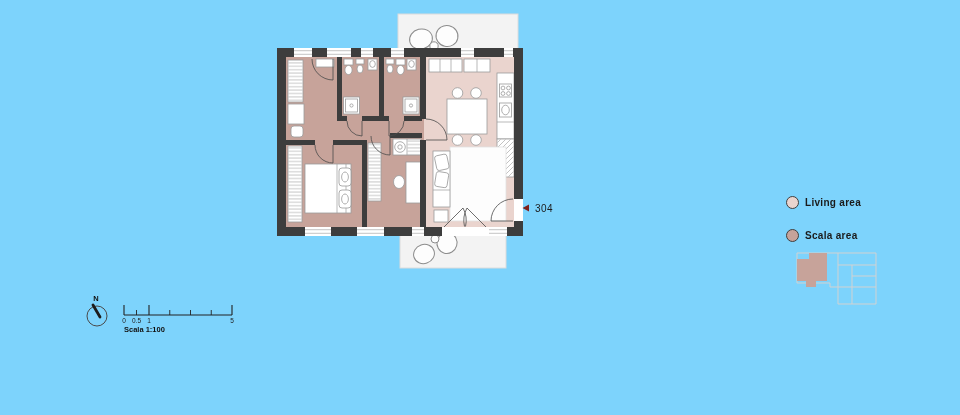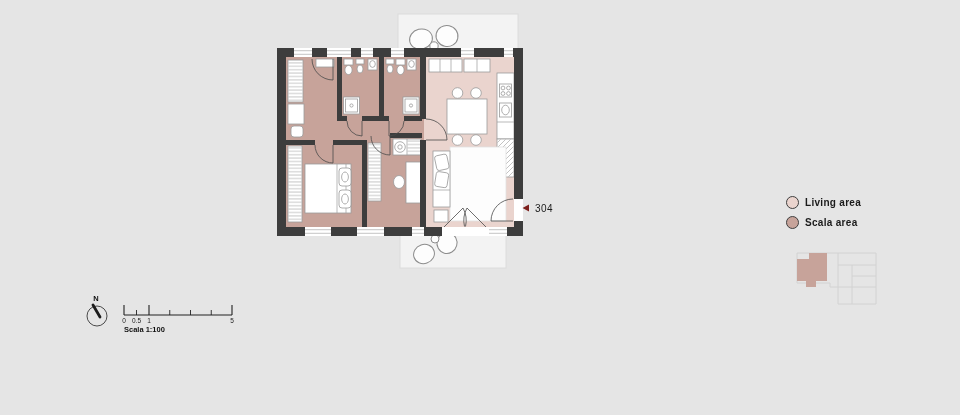--- a/index.html
+++ b/index.html
@@ -1,36 +1,36 @@
 <!DOCTYPE html>
 <html style="--wall: #3d3d3d; --night-area: #c7a39a; --living-area: #ead4ce; --balcony-fill: #f3f3f3; --balcony-stroke: #dcdcdc; --furniture-stroke: #9b9b9b; --marker-red: #7d201d; --keyplan-outline: #d2d2d2; --text: #1b1b1b;"><head>
 <meta charset="utf-8">
 <style>
   html,body{margin:0;padding:0;background:#fff;}
-  .stage{position:relative;width:960px;height:415px;background:#e5e5e5;overflow:hidden;
+  .stage{position:relative;width:960px;height:415px;background:#7dd3fc;overflow:hidden;
          font-family:"Liberation Sans",sans-serif;}
   .abs{position:absolute;}
 
   
   .fill-night{fill:var(--night-area);}
   .fill-living{fill:var(--living-area);}
   .fill-wall{fill:var(--wall);}
   .balcony{fill:var(--balcony-fill);stroke:var(--balcony-stroke);stroke-width:1;}
   .bush{fill:#fdfdfd;stroke:#8c8c8c;stroke-width:1;}
   .furn{fill:#ffffff;stroke:var(--furniture-stroke);stroke-width:0.8;}
   .furn-line{stroke:var(--furniture-stroke);stroke-width:0.7;fill:none;}
   .rug{fill:#fdfdfd;stroke:#e2e2e2;stroke-width:0.8;}
   .arc{stroke:#4a4a4a;stroke-width:0.8;fill:none;}
   .win{fill:#ffffff;}
   .sill{stroke:#ababab;stroke-width:0.7;}
   .fill-marker{fill:var(--marker-red);}
   .unit-num{font:10px "Liberation Sans",sans-serif;fill:var(--text);letter-spacing:0.5px;}
 
   
-  .legend{display:flex;flex-direction:column;gap:7px;left:786px;top:196px;}
+  .legend{display:flex;flex-direction:column;gap:20px;left:786px;top:196px;}
   .legend-row{display:flex;align-items:center;gap:6px;}
   .swatch{width:13px;height:13px;border-radius:50%;border:1.3px solid #3f3f3f;box-sizing:border-box;flex:0 0 auto;}
   .swatch-living{background:var(--living-area);}
   .swatch-night{background:var(--night-area);}
   .legend-label{font-size:10px;font-weight:600;color:var(--text);letter-spacing:0.3px;}
 
   
   .kp-outline{fill:none;stroke:var(--keyplan-outline);stroke-width:1;}
   .kp-unit{fill:var(--night-area);}
   .n-label{font:bold 7.5px "Liberation Sans",sans-serif;fill:#111;}

